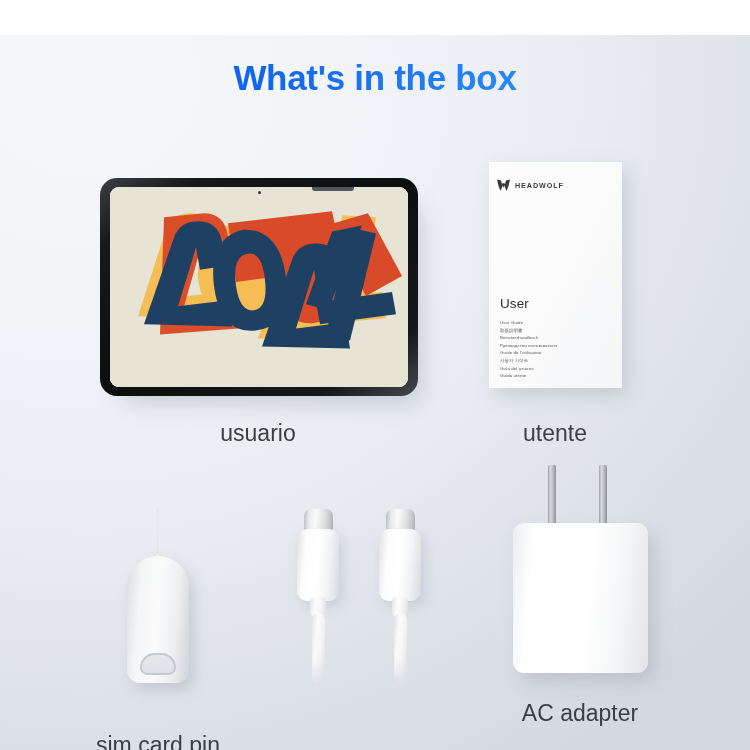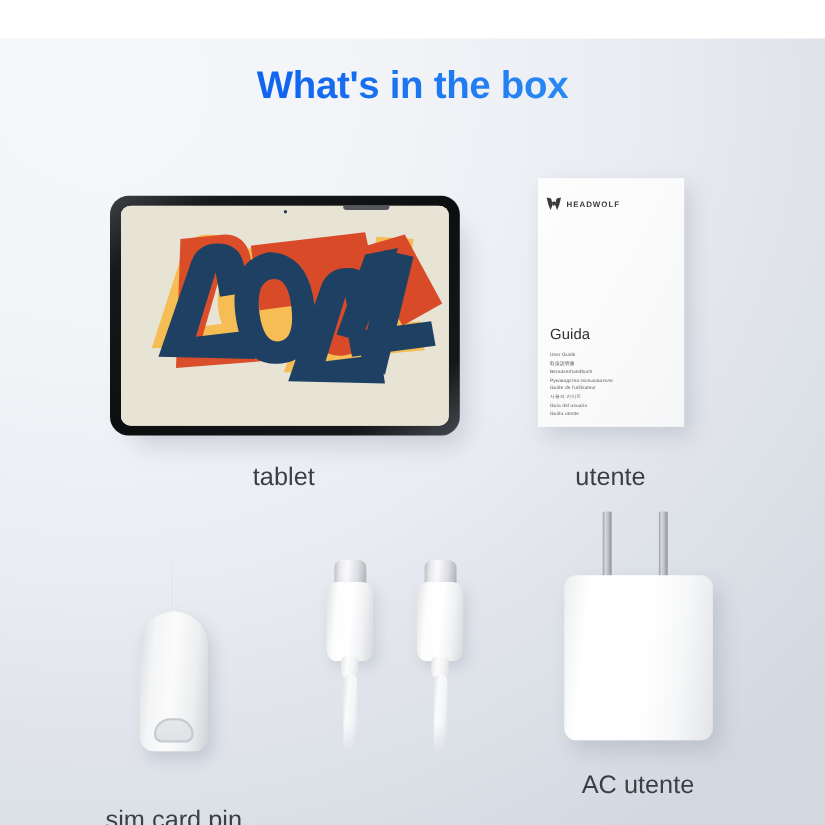--- a/index.html
+++ b/index.html
@@ -346,33 +346,33 @@
               <path d="M206 114 L282 104 L286 126 L210 136 Z"></path>
               <path d="M222 44 L252 38 L218 122 L196 116 Z"></path>
             </g>
           </svg>
         </div>
         <div id="tablet-camera"></div>
         <div id="tablet-notch"></div>
       </div>
     </div>
   </div>
-  <div class="caption" style="left:158px; top:385px; width:200px;">tablet</div>
+  <div class="caption" style="left:158px; top:385px; width:200px;">usuario</div>
 
   <div id="manual-wrap">
     <div id="manual-paper">
       <div id="manual-logo">
         <svg width="15" height="13" viewBox="0 0 30 26">
           <path d="M2 1 L10 3 L13 14 L9 24 L5 14 Z" fill="#3a3a3a"></path>
           <path d="M28 1 L20 3 L17 14 L21 24 L25 14 Z" fill="#3a3a3a"></path>
           <path d="M11 10 L15 8 L19 10 L15 17 Z" fill="#3a3a3a"></path>
         </svg>
         <span id="manual-brand">HEADWOLF</span>
       </div>
-      <div id="manual-model">Guida</div>
+      <div id="manual-model">User</div>
       <div id="manual-langs">
         <div class="lang">User Guide</div>
         <div class="lang">取扱説明書</div>
         <div class="lang">Benutzerhandbuch</div>
         <div class="lang">Руководство пользователя</div>
         <div class="lang">Guide de l'utilisateur</div>
         <div class="lang">사용자 가이드</div>
         <div class="lang">Guía del usuario</div>
         <div class="lang">Guida utente</div>
       </div>
@@ -402,15 +402,15 @@
       <div class="c-strain"></div>
       <div class="c-cord"></div>
     </div>
   </div>
 
   <div id="adapter-wrap">
     <div class="prong" id="prong-left"></div>
     <div class="prong" id="prong-right"></div>
     <div id="adapter-body"></div>
   </div>
-  <div class="caption" style="left:480px; top:665px; width:200px;">AC utente</div>
+  <div class="caption" style="left:480px; top:665px; width:200px;">AC adapter</div>
 
 </div>
 
 </body></html>

